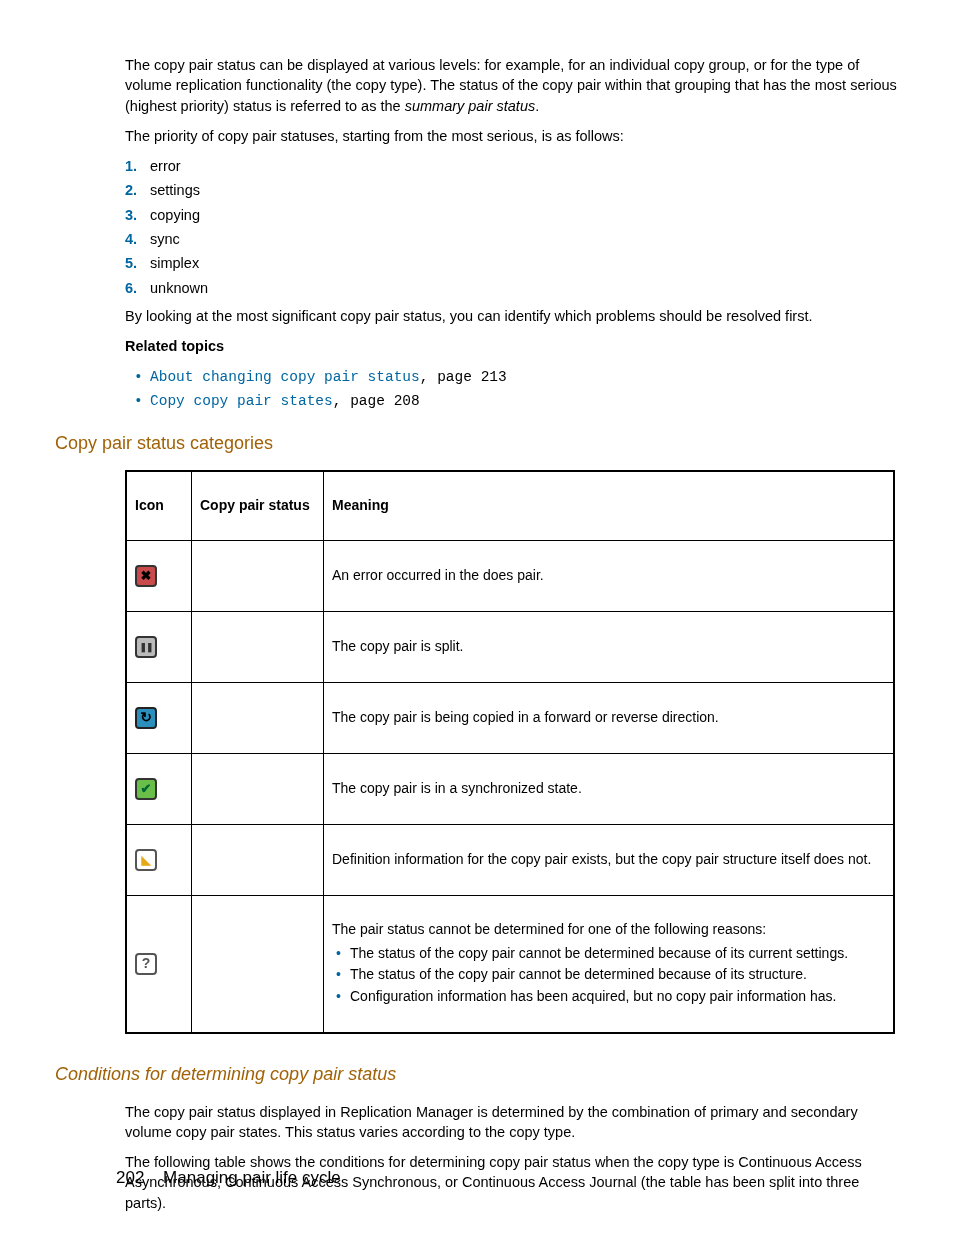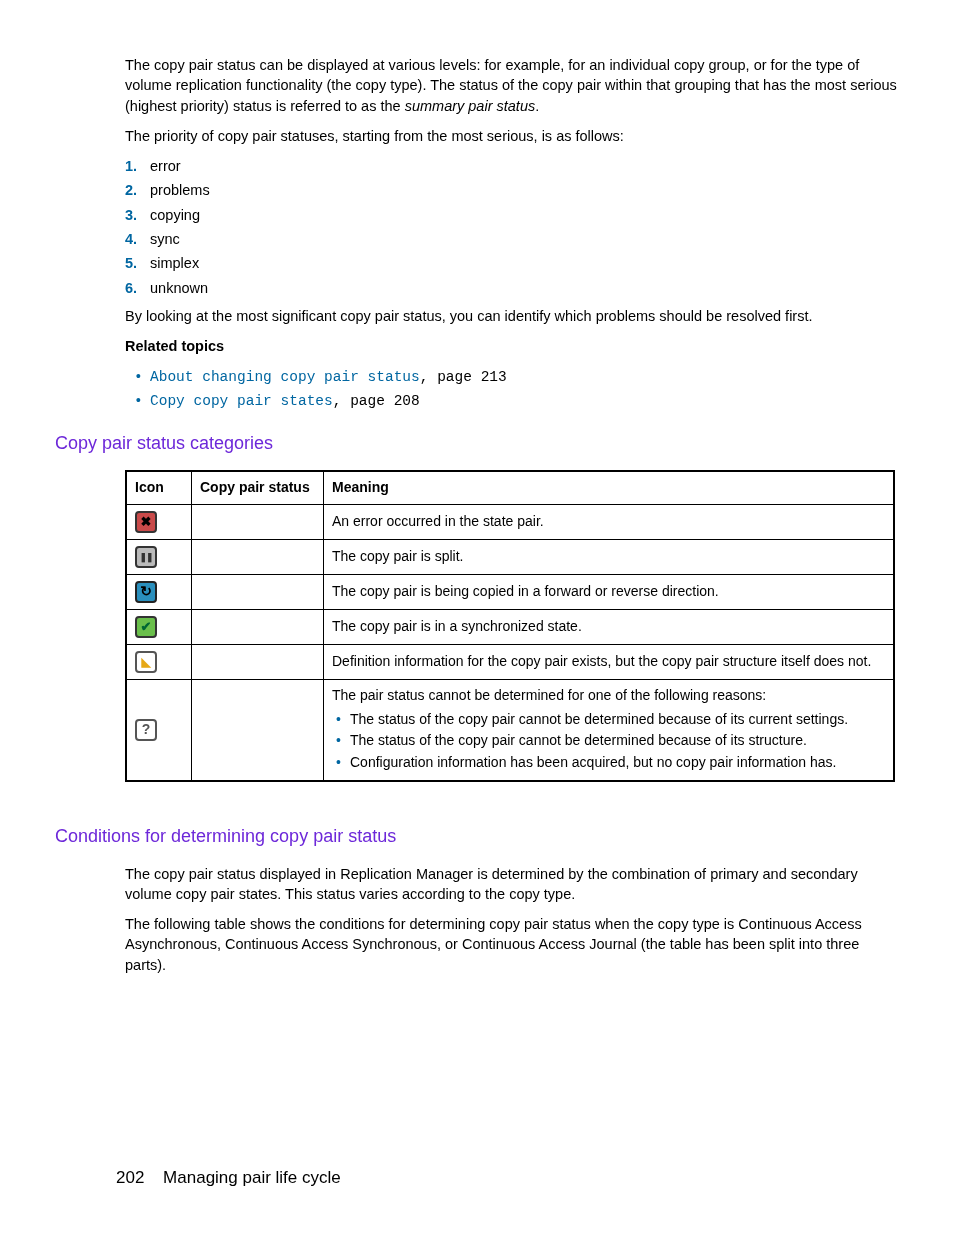--- a/index.html
+++ b/index.html
@@ -59,34 +59,34 @@
   ul.related li::before {
     content: "•";
     position: absolute;
     left: -16px;
     color: #0066a1;
   }
   .link {
     color: #0066a1;
   }
   h2.section {
-    color: #6d28d9;
+    color: #a16207;
     font-weight: normal;
     font-size: 18px;
     margin: 18px 0 14px 0;
   }
   table.status {
     border-collapse: collapse;
     margin-left: 70px;
     width: 770px;
     border: 2px solid #000;
   }
   table.status th, table.status td {
     border: 1px solid #000;
-    padding: 6px 8px;
+    padding: 24px 8px;
     font-size: 14px;
     text-align: left;
     vertical-align: middle;
   }
   table.status th {
     font-weight: bold;
   }
   table.status th:nth-child(1) { width: 48px; }
   table.status th:nth-child(2) { width: 115px; }
   .icon-box {
@@ -143,21 +143,21 @@
 
   <div class="body-text">
     <p>
       <span>The copy pair status can be displayed at various levels: for example, for an individual copy group, or for the type of volume replication functionality (the copy type). The status of the copy pair within that grouping that has the most serious (highest priority) status is referred to as the </span><span class="italic">summary pair status</span><span>.</span>
     </p>
     <p>The priority of copy pair statuses, starting from the most serious, is as follows:</p>
   </div>
 
   <ol class="priority" id="priority-list">
       <li><span class="num">1.</span><span>error</span></li>
-      <li><span class="num">2.</span><span>problems</span></li>
+      <li><span class="num">2.</span><span>settings</span></li>
       <li><span class="num">3.</span><span>copying</span></li>
       <li><span class="num">4.</span><span>sync</span></li>
       <li><span class="num">5.</span><span>simplex</span></li>
       <li><span class="num">6.</span><span>unknown</span></li>
     </ol>
 
   <div class="body-text">
     <p>By looking at the most significant copy pair status, you can identify which problems should be resolved first.</p>
     <p class="bold">Related topics</p>
   </div>
@@ -176,21 +176,21 @@
         <th>Copy pair status</th>
         <th>Meaning</th>
       </tr>
     </thead>
     <tbody id="status-tbody">
         <tr>
           <td>
             <div class="icon-box icon-error"></div>
           </td>
           <td></td>
-          <td>An error occurred in the state pair.</td>
+          <td>An error occurred in the does pair.</td>
         </tr>
         <tr>
           <td>
             <div class="icon-box icon-pause"></div>
           </td>
           <td></td>
           <td>The copy pair is split.</td>
         </tr>
         <tr>
           <td>
@@ -223,21 +223,21 @@
             <ul class="reasons">
               <li>The status of the copy pair cannot be determined because of its current settings.</li>
               <li>The status of the copy pair cannot be determined because of its structure.</li>
               <li>Configuration information has been acquired, but no copy pair information has.</li>
             </ul>
           </td>
         </tr>
       </tbody>
   </table>
 
-  <h2 class="section" style="margin-top:42px;">Conditions for determining copy pair status</h2>
+  <h2 class="section" style="margin-top:28px;font-style:italic;">Conditions for determining copy pair status</h2>
 
   <div class="body-text">
     <p>The copy pair status displayed in Replication Manager is determined by the combination of primary and secondary volume copy pair states. This status varies according to the copy type.</p>
     <p>The following table shows the conditions for determining copy pair status when the copy type is Continuous Access Asynchronous, Continuous Access Synchronous, or Continuous Access Journal (the table has been split into three parts).</p>
   </div>
 
   <div class="footer">
     <span class="pgnum">202</span>
     <span>Managing pair life cycle</span>
   </div>

